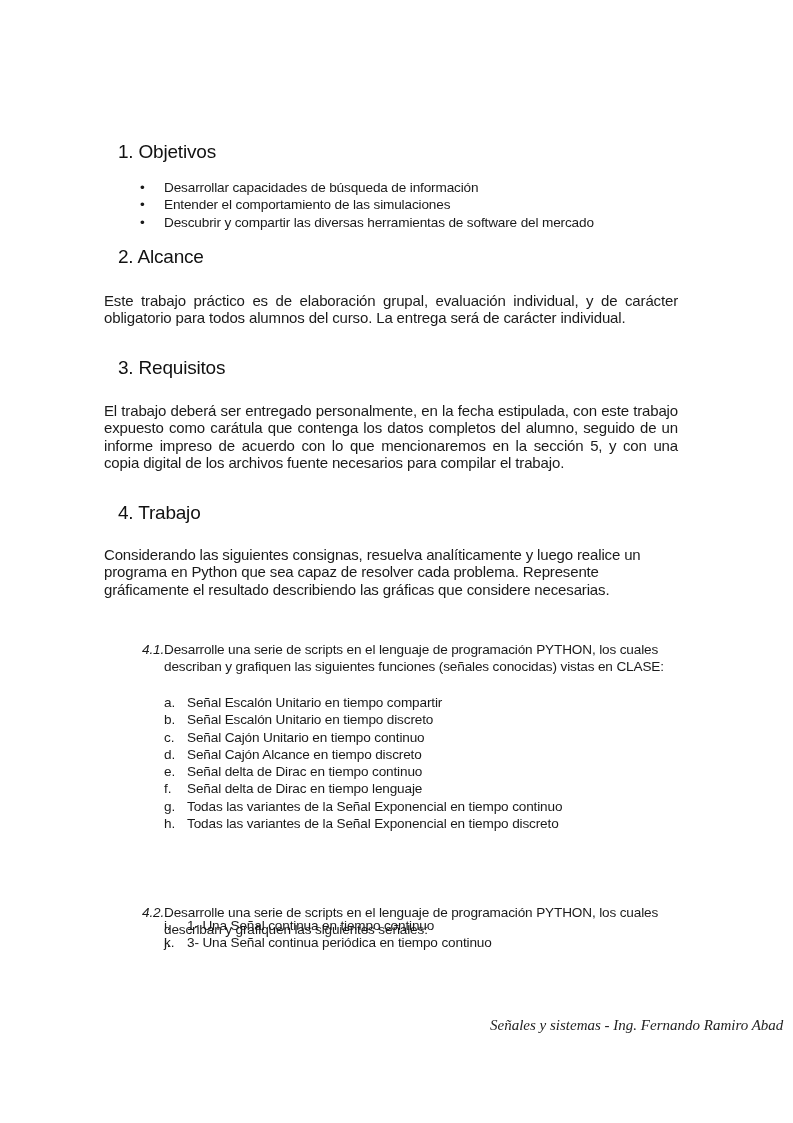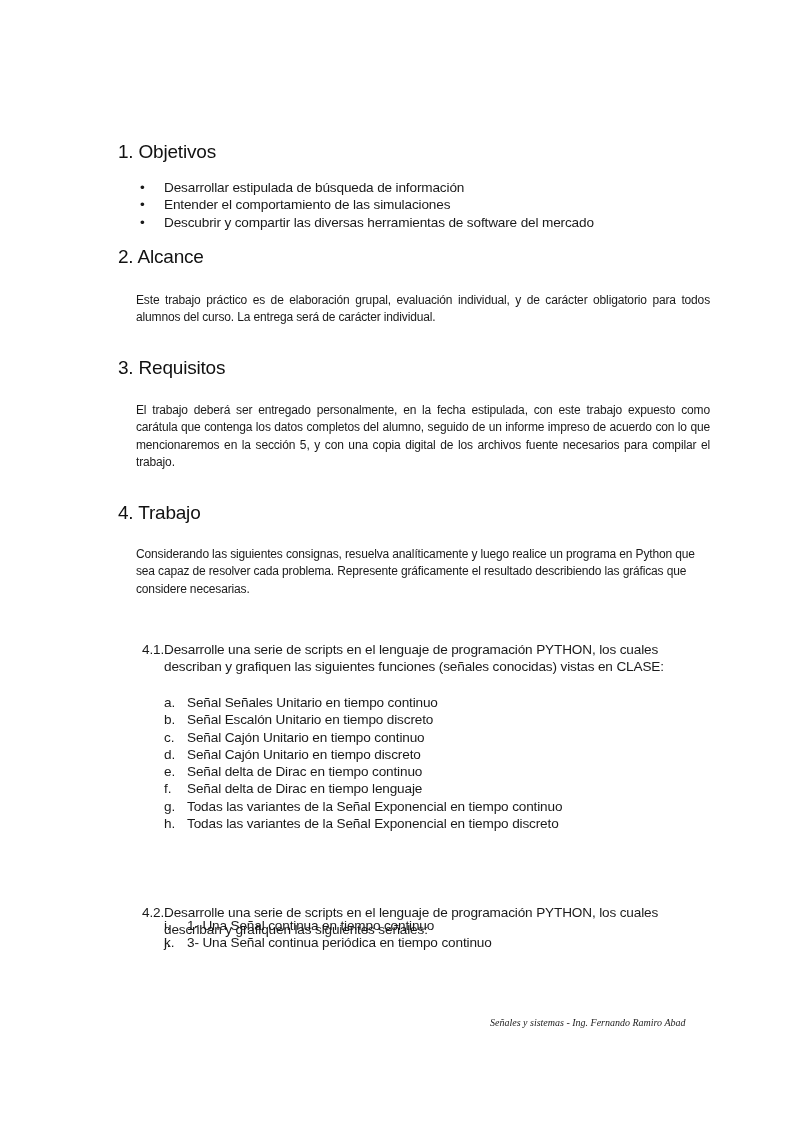--- a/index.html
+++ b/index.html
@@ -1,69 +1,69 @@
 <!DOCTYPE html>
 <html><head>
   <meta charset="utf-8">
   <style>
     html, body { margin:0; padding:0; background:#ffffff; }
     body { width:793px; height:1123px; position:relative; overflow:hidden;
       font-family:"Liberation Sans", sans-serif; color:#1a1a1a; }
     .page { position:absolute; left:0; top:0; width:793px; height:1123px;margin-left:8px; }
     h2 { position:absolute; left:110px; margin:0; font-weight:normal; font-size:19px;
       letter-spacing:-0.2px; color:#111; }
-    .para { position:absolute; left:128px; width:574px; margin:0; font-size:12px;
+    .para { position:absolute; left:96px; width:574px; margin:0; font-size:15px;
       line-height:17.3px; text-align:justify; letter-spacing:-0.15px; }
     .para.left { text-align:left; }
     .bullets { position:absolute; left:132px; margin:0; padding:0; list-style:none;
       font-size:13.6px; line-height:17.3px; letter-spacing:-0.15px; }
     .bullets li { position:relative; padding-left:24px; }
     .bullets li .dot { position:absolute; left:0; top:0; }
     .sub { position:absolute; left:134px; width:552px; font-size:13.6px; line-height:17.3px;
       letter-spacing:-0.15px; }
-    .sub .num { position:absolute; left:0; top:0; }
+    .sub .num { position:absolute; left:0; top:0;font-style:italic; }
     .sub .body { padding-left:22px; text-indent:0; }
     .alist { position:absolute; left:156px; margin:0; padding:0; list-style:none;
       font-size:13.6px; line-height:17.3px; letter-spacing:-0.15px; }
     .alist li { position:relative; padding-left:23px; }
     .alist li .lbl { position:absolute; left:0; top:0; }
     .footer { position:absolute; left:482px; top:1017px; font-family:"Liberation Serif", serif;
-      font-style:italic; font-size:10px; color:#222; }
+      font-style:italic; font-size:15px; color:#222; }
   </style>
 </head>
 <body>
 
 <div class="page">
 
   <h2 style="top:141px">1. Objetivos</h2>
   <ul class="bullets" style="top:179px">
-    <li><span class="dot">•</span><span>Desarrollar estipulada de búsqueda de información</span></li>
+    <li><span class="dot">•</span><span>Desarrollar capacidades de búsqueda de información</span></li>
     <li><span class="dot">•</span><span>Entender el comportamiento de las simulaciones</span></li>
     <li><span class="dot">•</span><span>Descubrir y compartir las diversas herramientas de software del mercado</span></li>
   </ul>
 
   <h2 style="top:246px">2. Alcance</h2>
   <p class="para" style="top:292px">Este trabajo práctico es de elaboración grupal, evaluación individual, y de carácter obligatorio para todos alumnos del curso. La entrega será de carácter individual.</p>
 
   <h2 style="top:357px">3. Requisitos</h2>
   <p class="para" style="top:402px">El trabajo deberá ser entregado personalmente, en la fecha estipulada, con este trabajo expuesto como carátula que contenga los datos completos del alumno, seguido de un informe impreso de acuerdo con lo que mencionaremos en la sección 5, y con una copia digital de los archivos fuente necesarios para compilar el trabajo.</p>
 
   <h2 style="top:502px">4. Trabajo</h2>
   <p class="para left" style="top:546px; width:580px">Considerando las siguientes consignas, resuelva analíticamente y luego realice un programa en Python que sea capaz de resolver cada problema. Represente gráficamente el resultado describiendo las gráficas que considere necesarias.</p>
 
   <div class="sub" style="top:641px">
     <span class="num">4.1.</span>
     <div class="body" style="padding-left:26px; text-indent:0; margin-left:-4px;"><span style="display:inline-block; width:0"></span><span>Desarrolle una serie de scripts en el lenguaje de programación PYTHON, los cuales describan y grafiquen las siguientes funciones (señales conocidas) vistas en CLASE:</span></div>
   </div>
 
   <ol class="alist" style="top:694px">
-    <li><span class="lbl">a.</span><span>Señal Señales Unitario en tiempo continuo</span></li>
+    <li><span class="lbl">a.</span><span>Señal Escalón Unitario en tiempo compartir</span></li>
     <li><span class="lbl">b.</span><span>Señal Escalón Unitario en tiempo discreto</span></li>
     <li><span class="lbl">c.</span><span>Señal Cajón Unitario en tiempo continuo</span></li>
-    <li><span class="lbl">d.</span><span>Señal Cajón Unitario en tiempo discreto</span></li>
+    <li><span class="lbl">d.</span><span>Señal Cajón Alcance en tiempo discreto</span></li>
     <li><span class="lbl">e.</span><span>Señal delta de Dirac en tiempo continuo</span></li>
     <li><span class="lbl">f.</span><span>Señal delta de Dirac en tiempo lenguaje</span></li>
     <li><span class="lbl">g.</span><span>Todas las variantes de la Señal Exponencial en tiempo continuo</span></li>
     <li><span class="lbl">h.</span><span>Todas las variantes de la Señal Exponencial en tiempo discreto</span></li>
   </ol>
 
   <div class="sub" style="top:904px">
     <span class="num">4.2.</span>
     <div class="body" style="padding-left:22px;">Desarrolle una serie de scripts en el lenguaje de programación PYTHON, los cuales describan y grafiquen las siguientes señales:</div>
   </div>

